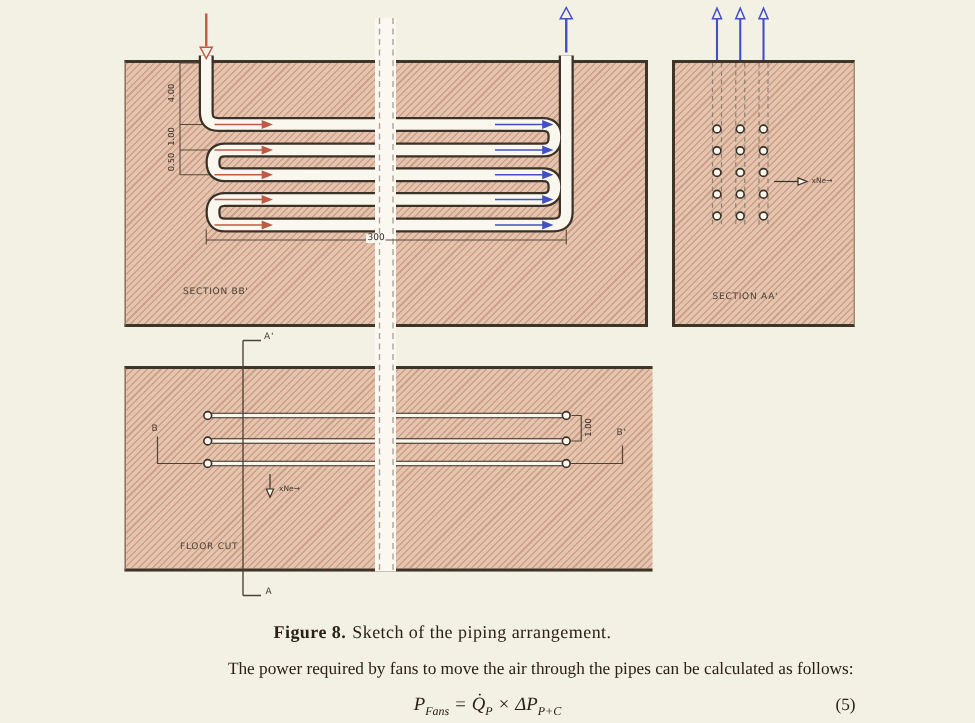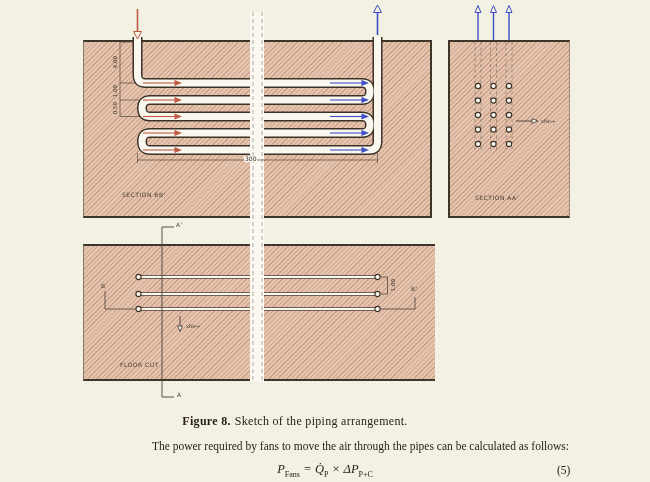--- a/index.html
+++ b/index.html
@@ -35,21 +35,21 @@
         color:#2e2820;background:#faf8f0;padding:0 1px;white-space:nowrap;}
 
   
   #caption{position:absolute;left:0;top:414px;width:590px;text-align:center;
            font-size:12px;letter-spacing:.3px;color:#2b2117;}
   #caption b{margin-right:4px;}
   #para{position:absolute;left:99px;top:440px;width:470px;font-size:11.5px;color:#2b2117;text-align:right;}
   #equation{position:absolute;left:0;top:462px;width:650px;text-align:center;
             font-size:12.5px;color:#2b2117;}
   #equation .it{font-style:italic;}
-  #equation sub{font-size:8px;}
+  #equation sub{font-size:8px;font-style:italic;}
   #equation .op{padding:0 4px;}
   #eq-num{position:absolute;left:557px;top:464px;font-size:11.5px;color:#2b2117;}
 </style>
 </head>
 <body>
 
 <div id="page">
 
   <div id="blk-bb" class="soil"></div>
   <div id="blk-aa" class="soil"></div>

